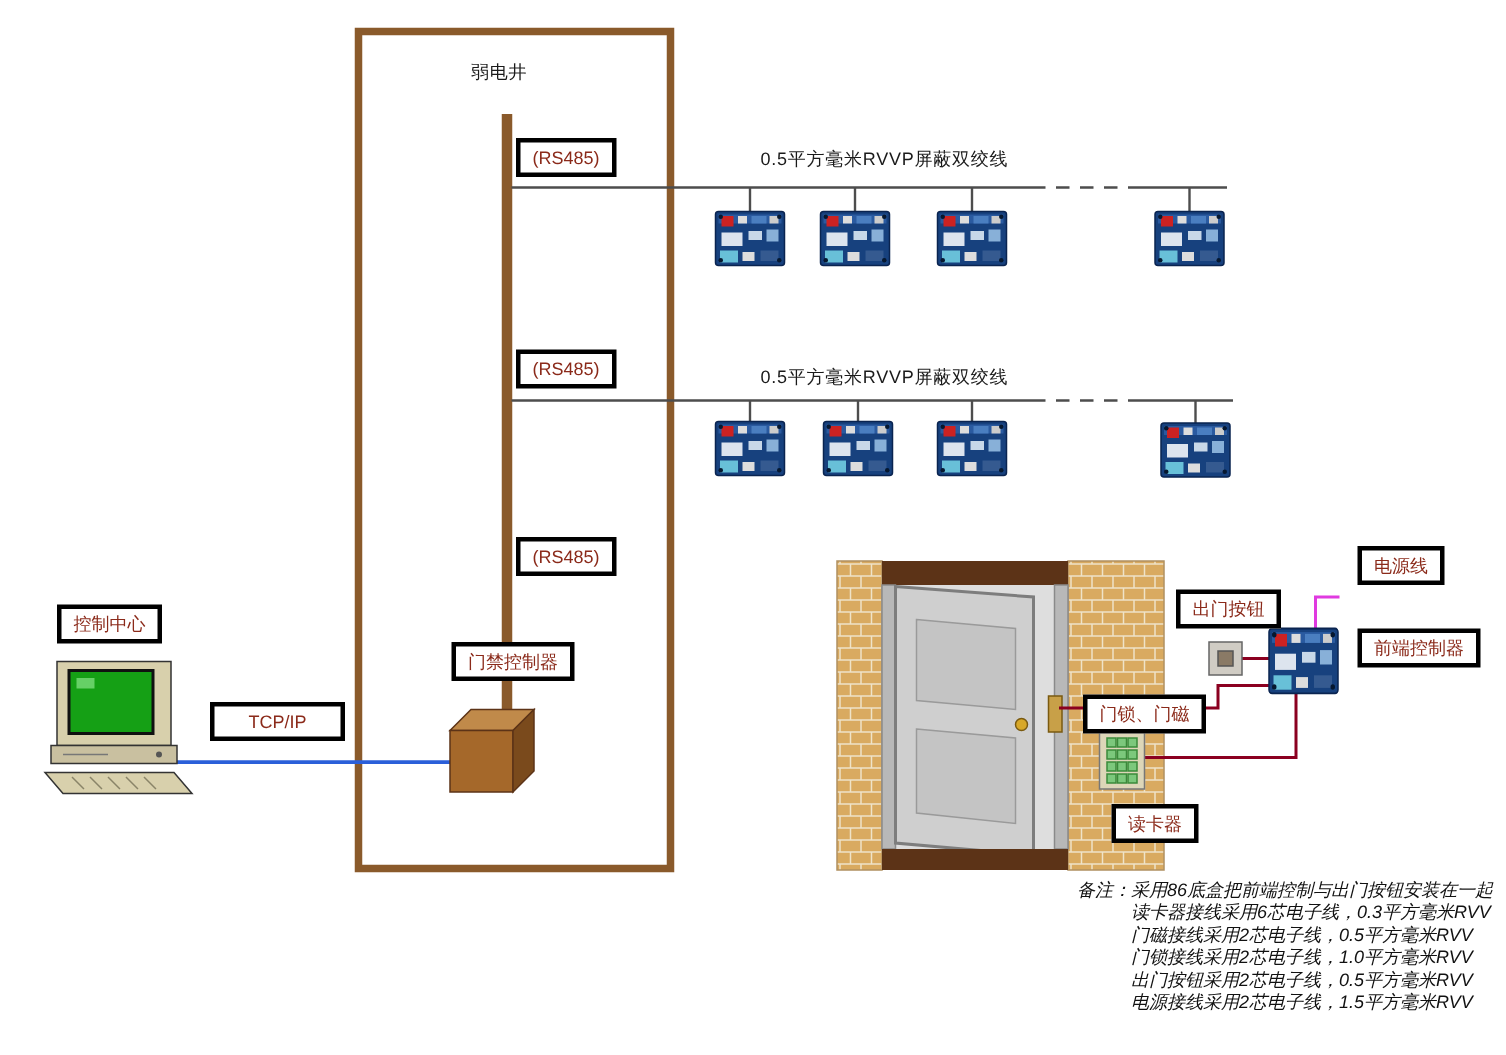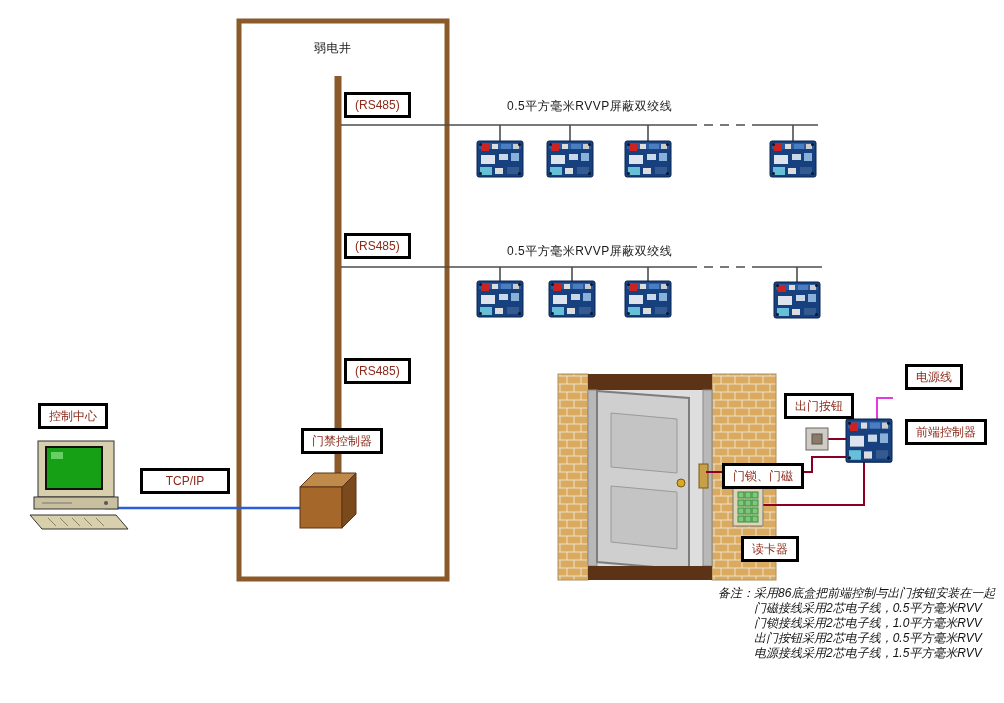--- a/index.html
+++ b/index.html
@@ -176,19 +176,20 @@
   <div class="label-box" style="left:301px;top:428px;">门禁控制器</div>
 
   <div class="label-box" style="left:784px;top:393px;">出门按钮</div>
   <div class="label-box" style="left:722px;top:463px;">门锁、门磁</div>
   <div class="label-box" style="left:741px;top:536px;">读卡器</div>
   <div class="label-box" style="left:893px;top:364px;margin-left:12px;">电源线</div>
   <div class="label-box" style="left:905px;top:419px;">前端控制器</div>
 
   <div class="notes">
     <div class="note-line first">备注：采用86底盒把前端控制与出门按钮安装在一起</div>
+    <div class="note-line">读卡器接线采用6芯电子线，0.3平方毫米RVV</div>
     <div class="note-line">门磁接线采用2芯电子线，0.5平方毫米RVV</div>
     <div class="note-line">门锁接线采用2芯电子线，1.0平方毫米RVV</div>
     <div class="note-line">出门按钮采用2芯电子线，0.5平方毫米RVV</div>
     <div class="note-line">电源接线采用2芯电子线，1.5平方毫米RVV</div>
   </div>
 
 </div>
 
 </body></html>

